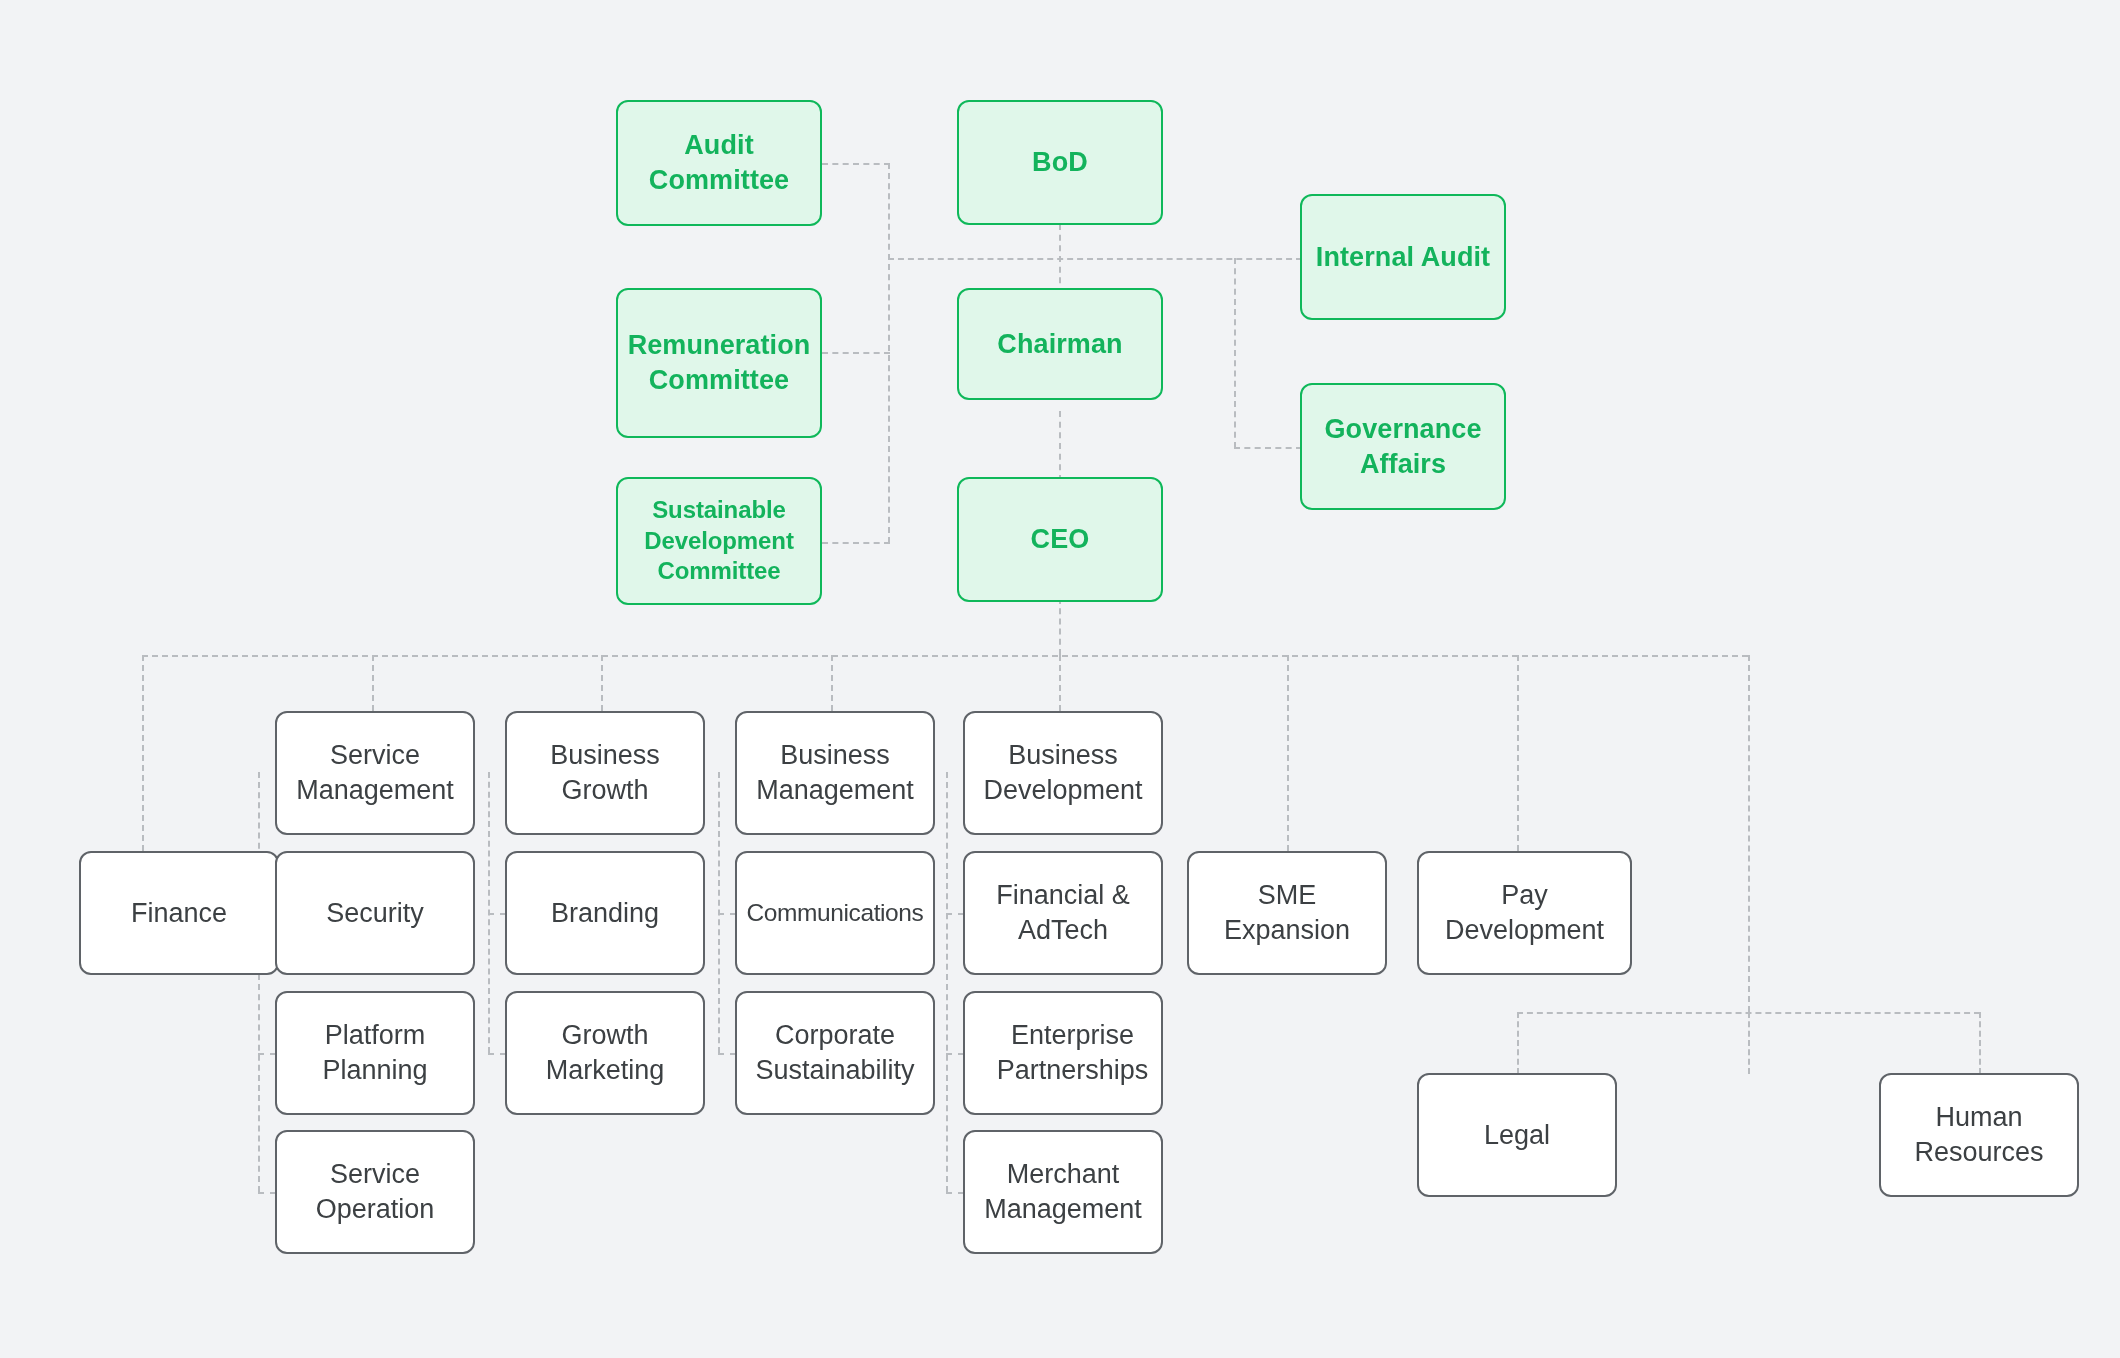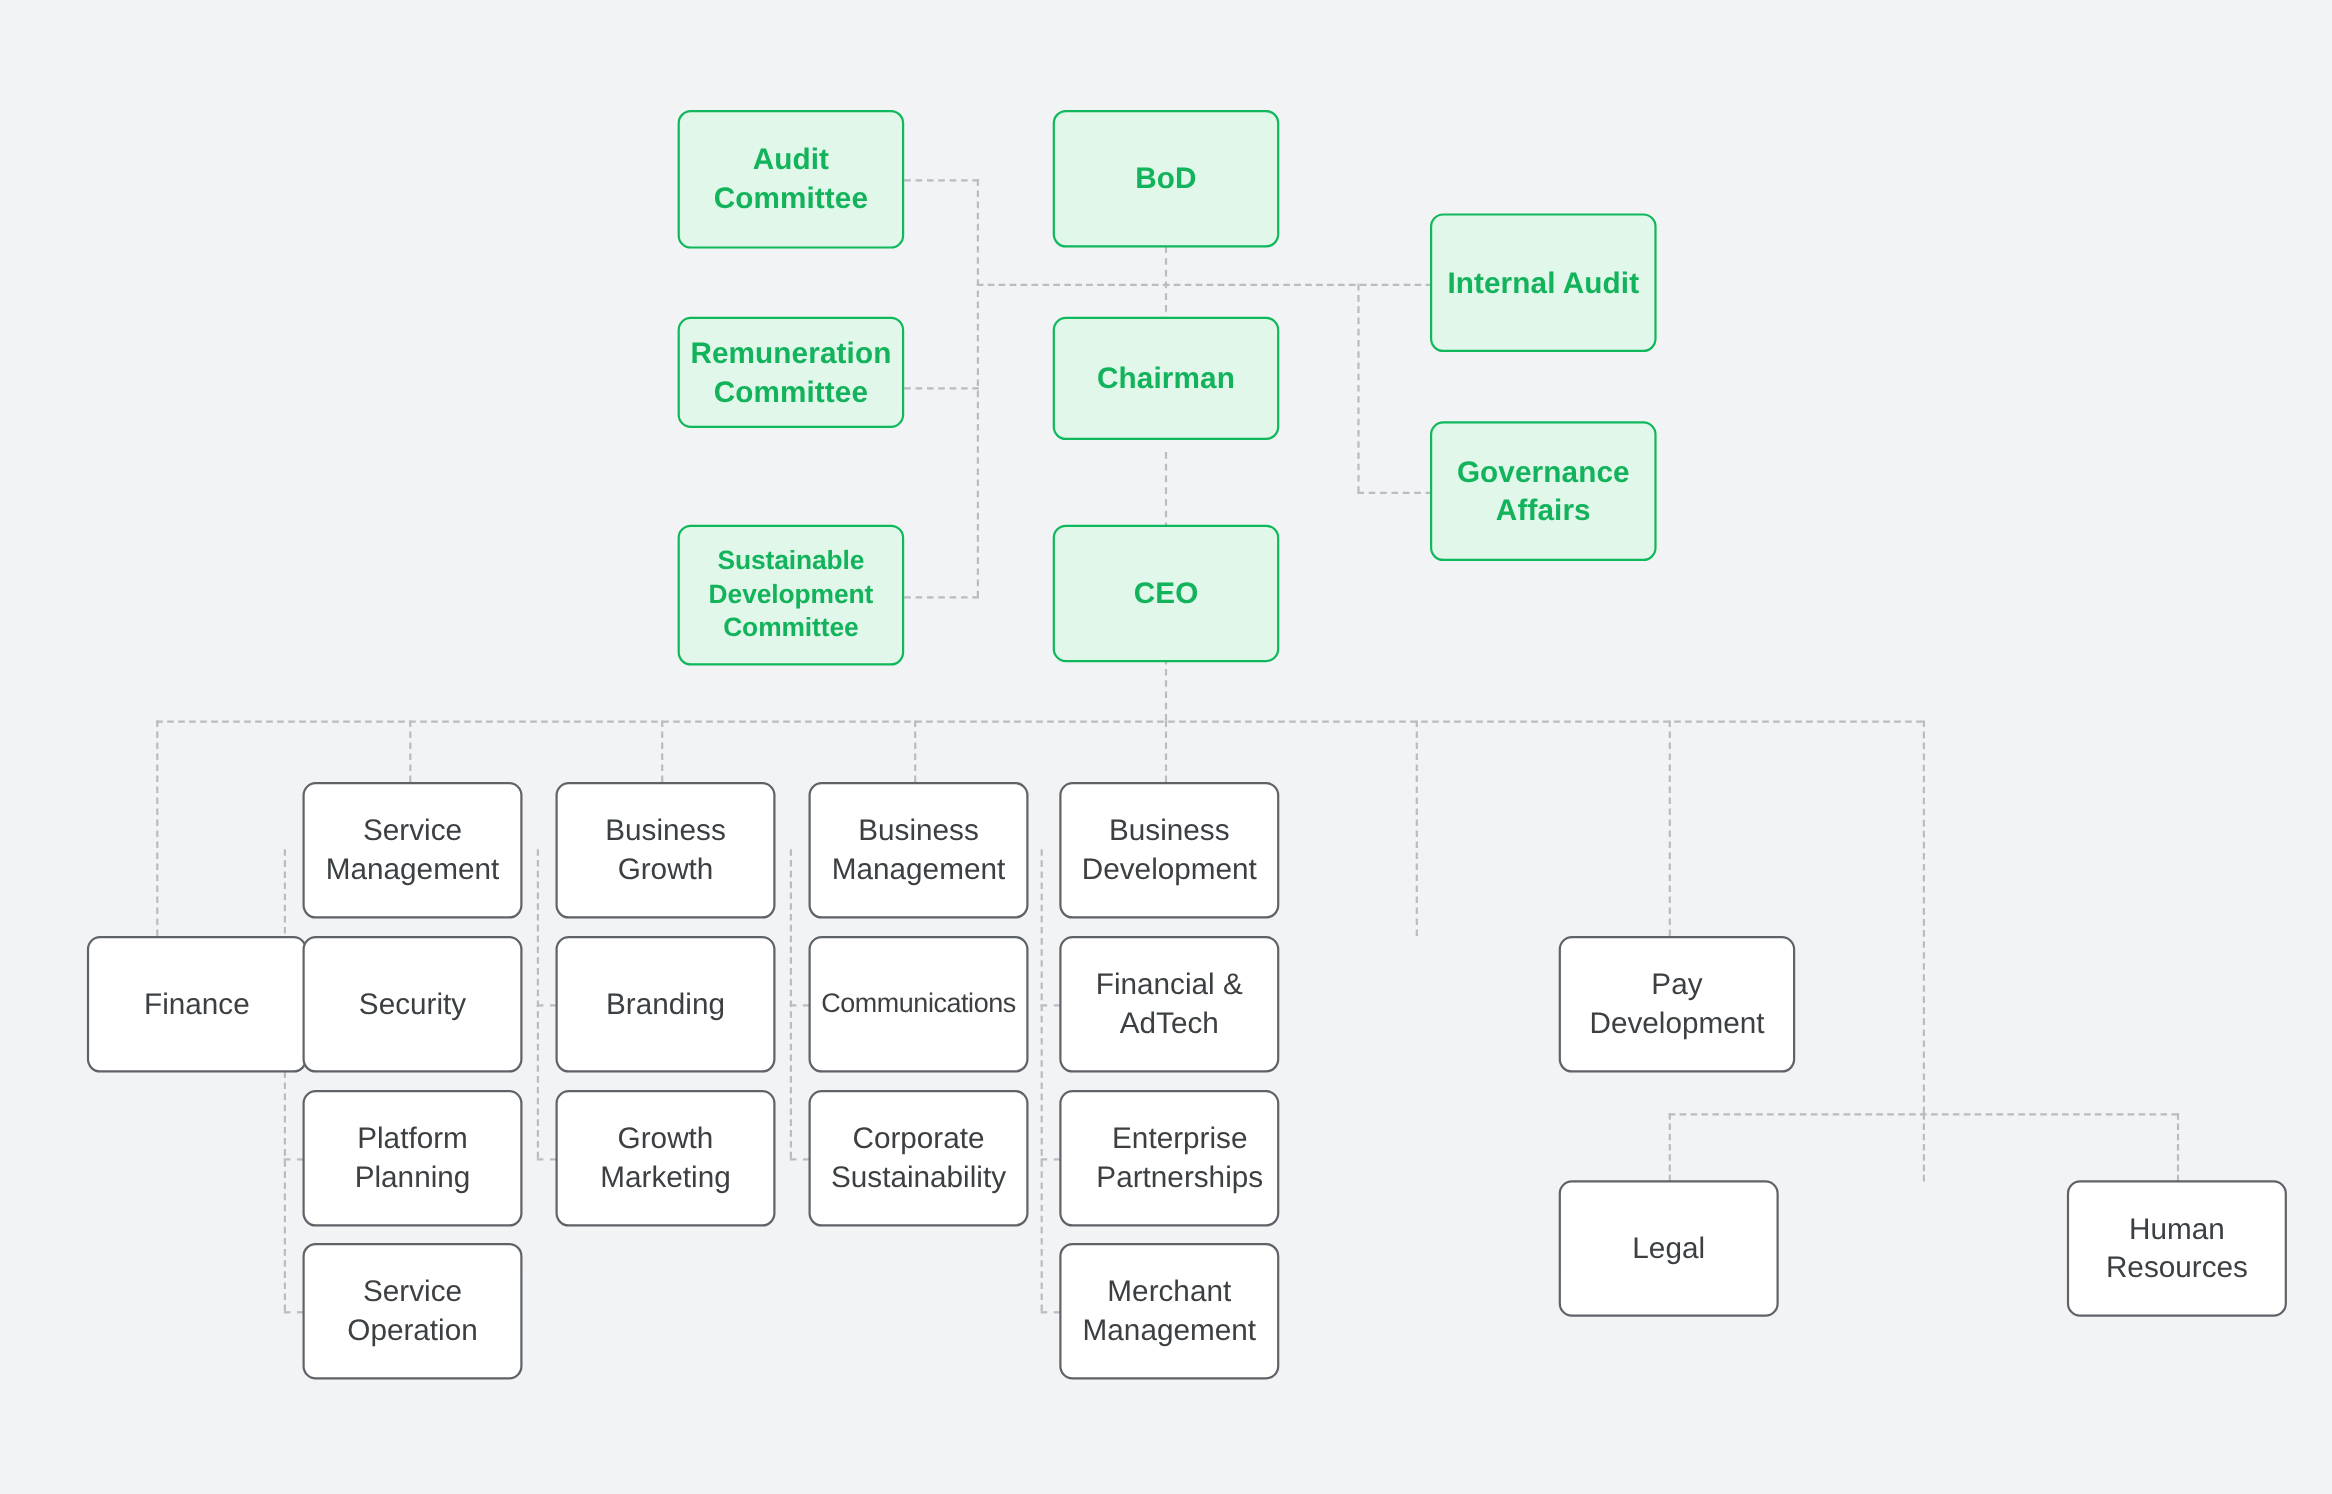--- a/index.html
+++ b/index.html
@@ -115,21 +115,21 @@
   <div class="conn h" style="left:946px; top:1192px; width:18px;"></div>
 
   <div class="conn h" style="left:1517px; top:1012px; width:463px;"></div>
   <div class="conn v" style="left:1517px; top:1012px; height:62px;"></div>
   <div class="conn v" style="left:1748px; top:1012px; height:62px;"></div>
   <div class="conn v" style="left:1979px; top:1012px; height:62px;"></div>
 
   <div class="node green" style="left:616px; top:100px; width:206px; height:126px;">Audit
 Committee</div>
 
-  <div class="node green" style="left:616px; top:288px; width:206px; height:101px;">Remuneration
+  <div class="node green" style="left:616px; top:288px; width:206px; height:150px;">Remuneration
 Committee</div>
 
   <div class="node green bold-sd" style="left:616px; top:477px; width:206px; height:128px;">Sustainable
 Development
 Committee</div>
 
   <div class="node green" style="left:957px; top:100px; width:206px; height:125px;">BoD</div>
 
   <div class="node green" style="left:957px; top:288px; width:206px; height:112px;">Chairman</div>
 
@@ -164,20 +164,22 @@
 
   <div class="node plain" style="left:963px; top:711px; width:200px; height:124px;">Business
 Development</div>
   <div class="node plain" style="left:963px; top:851px; width:200px; height:124px;">Financial &amp;
 AdTech</div>
   <div class="node plain" style="left:963px; top:991px; width:200px; height:124px;padding-left:19px;">Enterprise
 Partnerships</div>
   <div class="node plain" style="left:963px; top:1130px; width:200px; height:124px;">Merchant
 Management</div>
 
+  <div class="node plain" style="left:1187px; top:851px; width:200px; height:124px;">SME
+Expansion</div>
   <div class="node plain" style="left:1417px; top:851px; width:215px; height:124px;">Pay
 Development</div>
 
   <div class="node plain" style="left:1417px; top:1073px; width:200px; height:124px;">Legal</div>
   <div class="node plain" style="left:1879px; top:1073px; width:200px; height:124px;">Human
 Resources</div>
 
 </div>
 
 </body></html>

